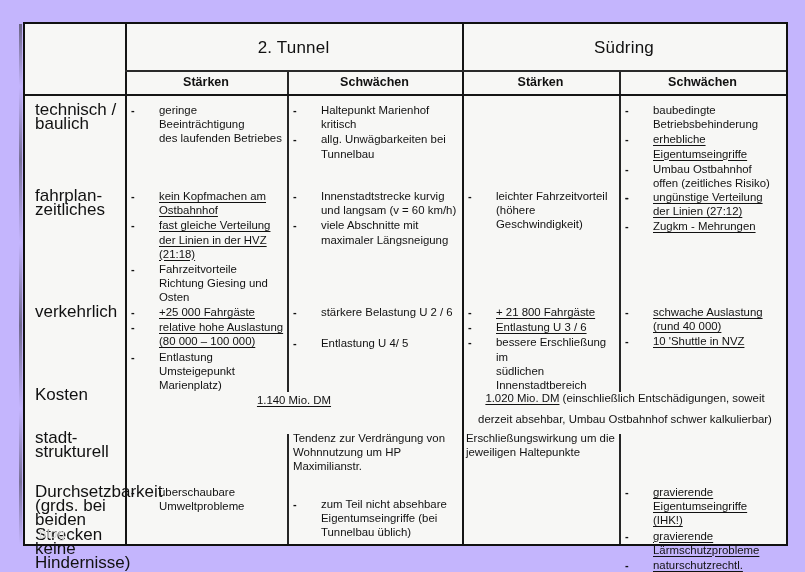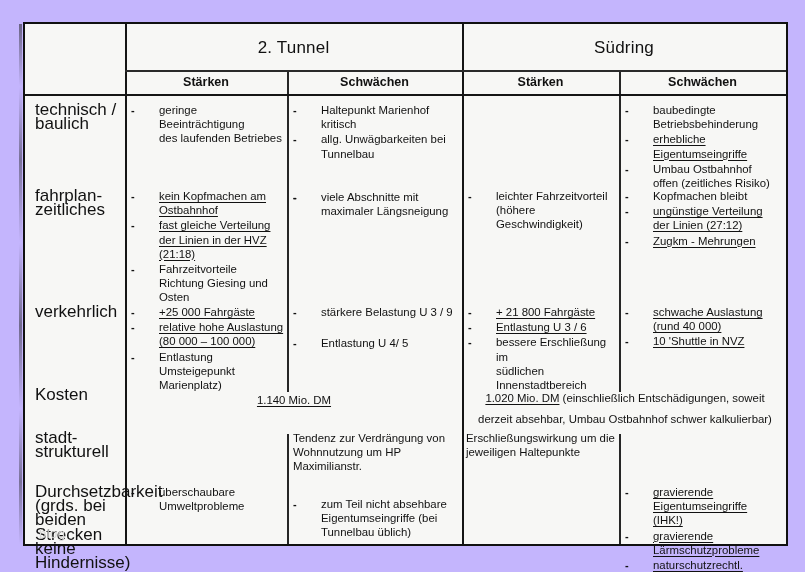--- a/index.html
+++ b/index.html
@@ -252,20 +252,22 @@
 Richtung Giesing und
 Osten</span>
           </li>
       </ul>
     </div>
 
     <div class="cell" style="left:266px;top:165px;width:172px;">
       <ul class="bullets">
         <li>
             <span class="dash">-</span>
+            <span class="txt">Innenstadtstrecke kurvig
+und langsam (v = 60 km/h)</span>
           </li>
         <li>
             <span class="dash">-</span>
             <span class="txt">viele Abschnitte mit
 maximaler Längsneigung</span>
           </li>
       </ul>
     </div>
 
     <div class="cell" style="left:441px;top:165px;width:150px;">
@@ -276,21 +278,20 @@
 (höhere
 Geschwindigkeit)</span>
           </li>
       </ul>
     </div>
 
     <div class="cell" style="left:598px;top:165px;width:160px;">
       <ul class="bullets">
         <li>
             <span class="dash">-</span>
-            <span class="txt">Kopfmachen bleibt</span>
           </li>
         <li class="u">
             <span class="dash">-</span>
             <span class="txt">ungünstige Verteilung
 der Linien (27:12)</span>
           </li>
         <li class="u">
             <span class="dash">-</span>
             <span class="txt">Zugkm - Mehrungen</span>
           </li>
@@ -316,21 +317,21 @@
 Umsteigepunkt
 Marienplatz)</span>
           </li>
       </ul>
     </div>
 
     <div class="cell" style="left:266px;top:281px;width:172px;">
       <ul class="bullets">
         <li style="margin-bottom:17px;">
             <span class="dash">-</span>
-            <span class="txt">stärkere Belastung U 3 / 9</span>
+            <span class="txt">stärkere Belastung U 2 / 6</span>
           </li>
         <li>
             <span class="dash">-</span>
             <span class="txt">Entlastung U 4/ 5</span>
           </li>
       </ul>
     </div>
 
     <div class="cell" style="left:441px;top:281px;width:152px;">
       <ul class="bullets">

